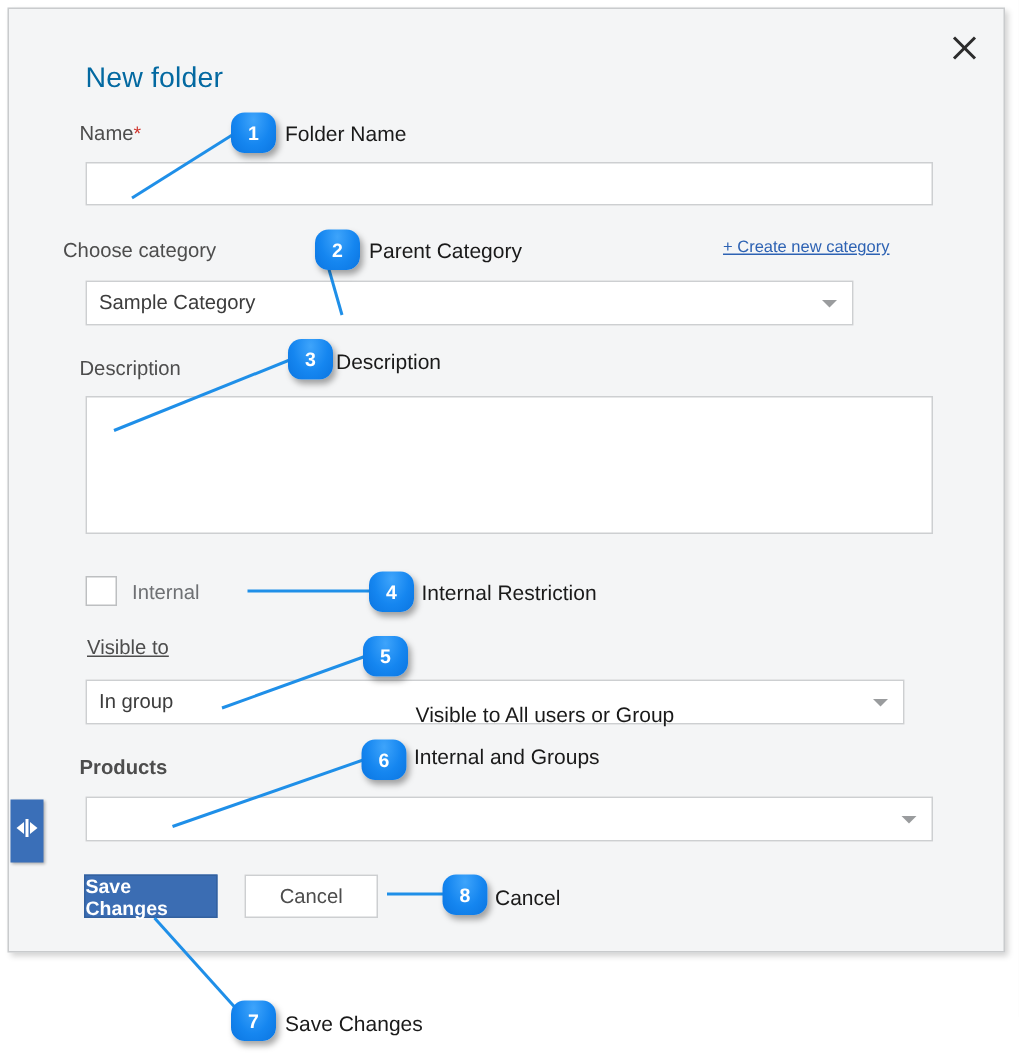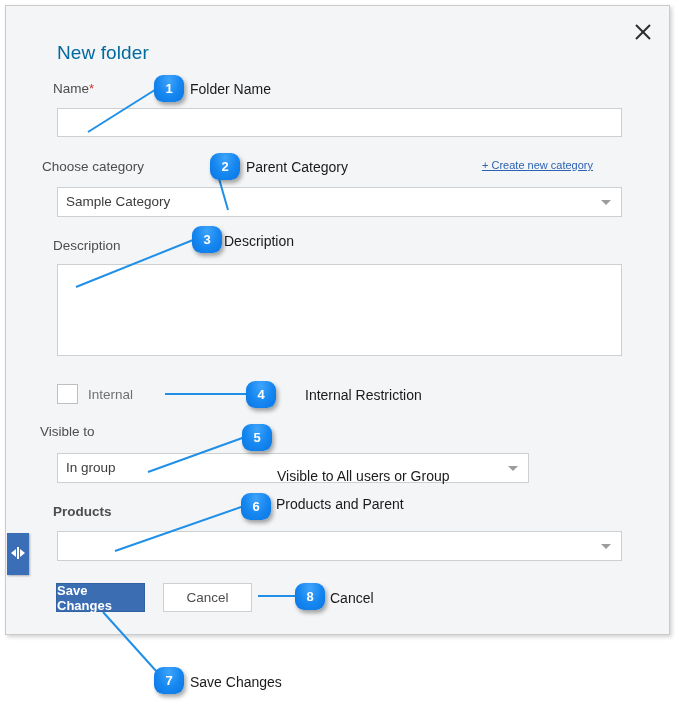--- a/index.html
+++ b/index.html
@@ -194,33 +194,33 @@
     </div>
   </div>
 
   <div class="field-label" style="left:53px; top:81px;">
     <span>Name</span><span class="req-star">*</span>
   </div>
   <input class="text-input" style="left: 57px; top: 108px; width: 565px;" value="" placeholder="">
 
   <div class="field-label" style="left:42px; top:159px;">Choose category</div>
   <div class="create-link" style="left:482px; top:159px;">+ Create new category</div>
-  <div class="select-box" style="left:57px; top:187px; width:565px;">
+  <div class="select-box" style="left:57px; top:187px; width:512px;">
     <span class="val">Sample Category</span>
     <span class="caret"></span>
   </div>
 
   <div class="field-label" style="left:53px; top:238px;">Description</div>
   <textarea class="textarea-box" style="left: 57px; top: 264px; width: 565px; height: 92px; padding: 6px 8px; resize: none;" placeholder=""></textarea>
 
   <div class="checkbox" style="left:57px; top:384px;"></div>
   <div class="checkbox-label" style="left:88px; top:387px;">Internal</div>
 
-  <div class="field-label" style="left:40px; top:424px;">Visible to</div>
-  <div class="select-box" style="left:57px; top:453px; width:472px;">
+  <div class="field-label" style="left:58px; top:424px;text-decoration:underline;">Visible to</div>
+  <div class="select-box" style="left:57px; top:453px; width:546px;">
     <span class="val">In group</span>
     <span class="caret"></span>
   </div>
 
   <div class="field-label" style="left:53px; top:504px;font-weight:bold;">Products</div>
   <div class="select-box" style="left:57px; top:531px; width:565px;">
     <span class="val"></span>
     <span class="caret"></span>
   </div>
 
@@ -240,27 +240,27 @@
   <div class="badge" style="left:154px; top:75px;">1</div>
   <div class="callout-text" style="left:190px; top:81px;">Folder Name</div>
 
   <div class="badge" style="left:210px; top:153px;">2</div>
   <div class="callout-text" style="left:246px; top:159px;">Parent Category</div>
 
   <div class="badge" style="left:192px; top:226px;">3</div>
   <div class="callout-text" style="left:224px; top:233px;">Description</div>
 
   <div class="badge" style="left:246px; top:381px;">4</div>
-  <div class="callout-text" style="left:281px; top:387px;margin-left:24px;">Internal Restriction</div>
+  <div class="callout-text" style="left:281px; top:387px;">Internal Restriction</div>
 
   <div class="badge" style="left:242px; top:424px;">5</div>
   <div class="callout-text" style="left:277px; top:424px;margin-top:44px;">Visible to All users or Group</div>
 
   <div class="badge" style="left:241px; top:493px;">6</div>
-  <div class="callout-text" style="left:276px; top:496px;">Products and Parent</div>
+  <div class="callout-text" style="left:276px; top:496px;">Internal and Groups</div>
 
   <div class="badge" style="left:154px; top:667px;">7</div>
   <div class="callout-text" style="left:190px; top:674px;">Save Changes</div>
 
   <div class="badge" style="left:295px; top:583px;">8</div>
   <div class="callout-text" style="left:330px; top:590px;">Cancel</div>
 
 </div>
 
 </body></html>

